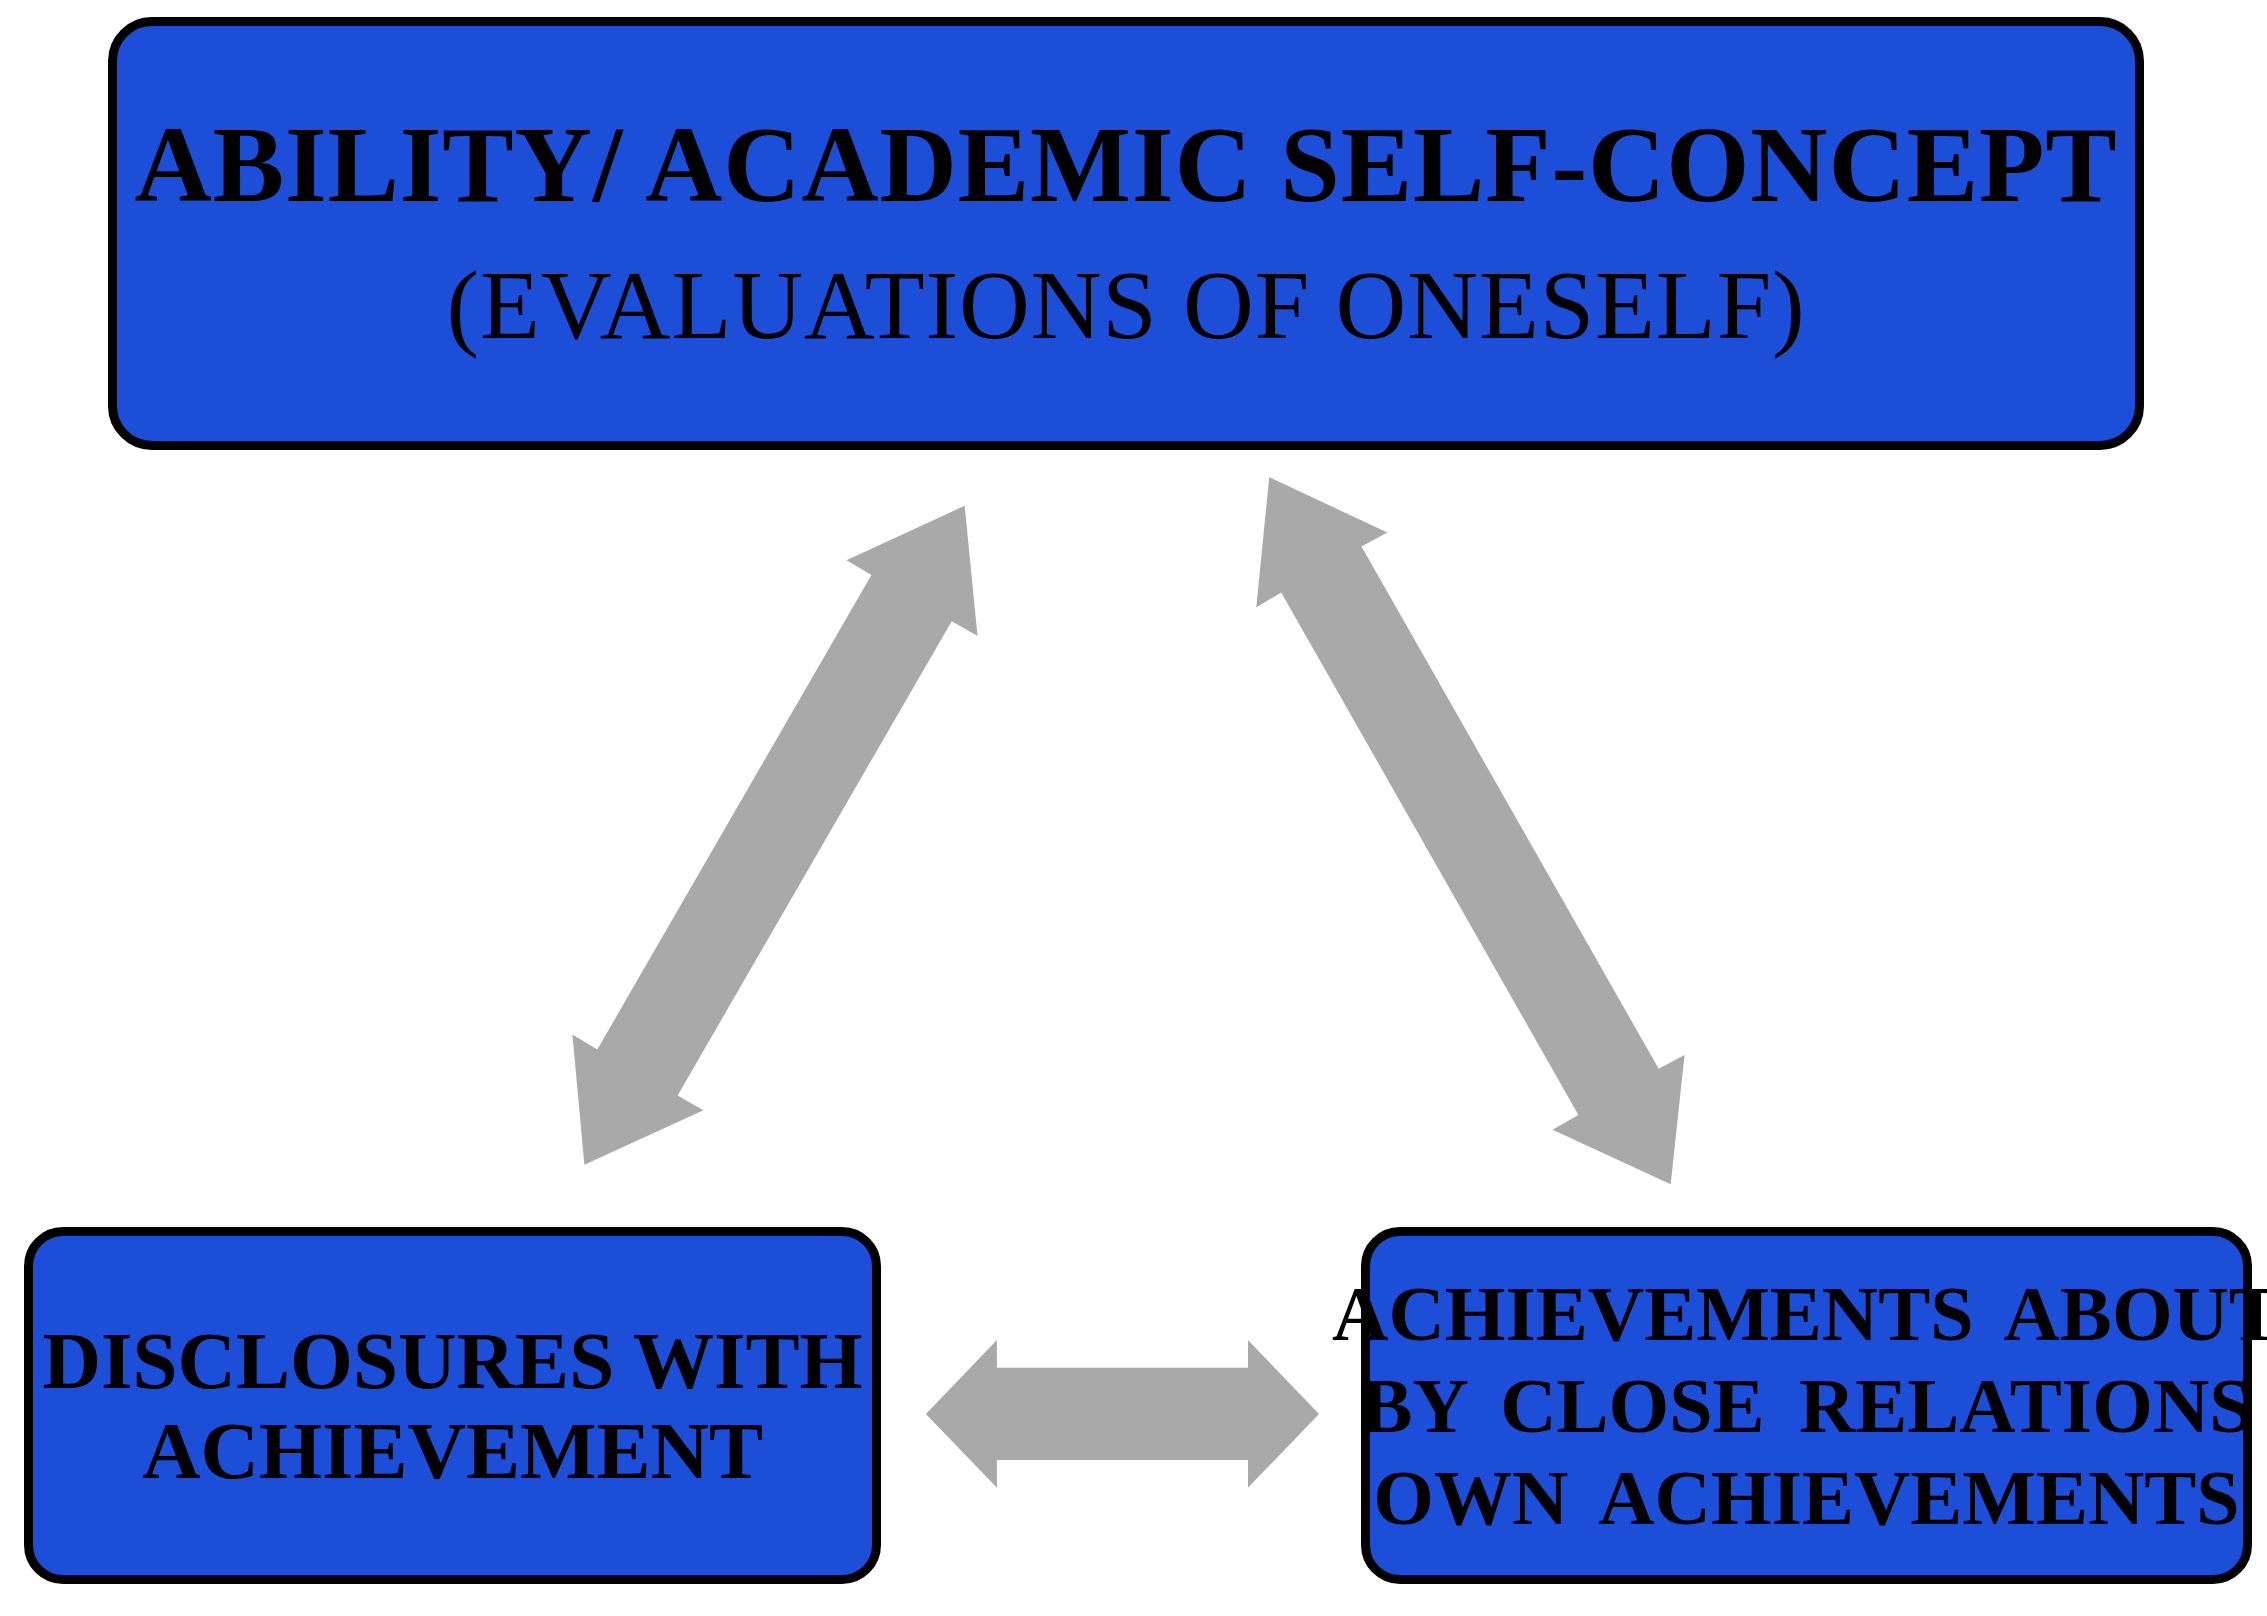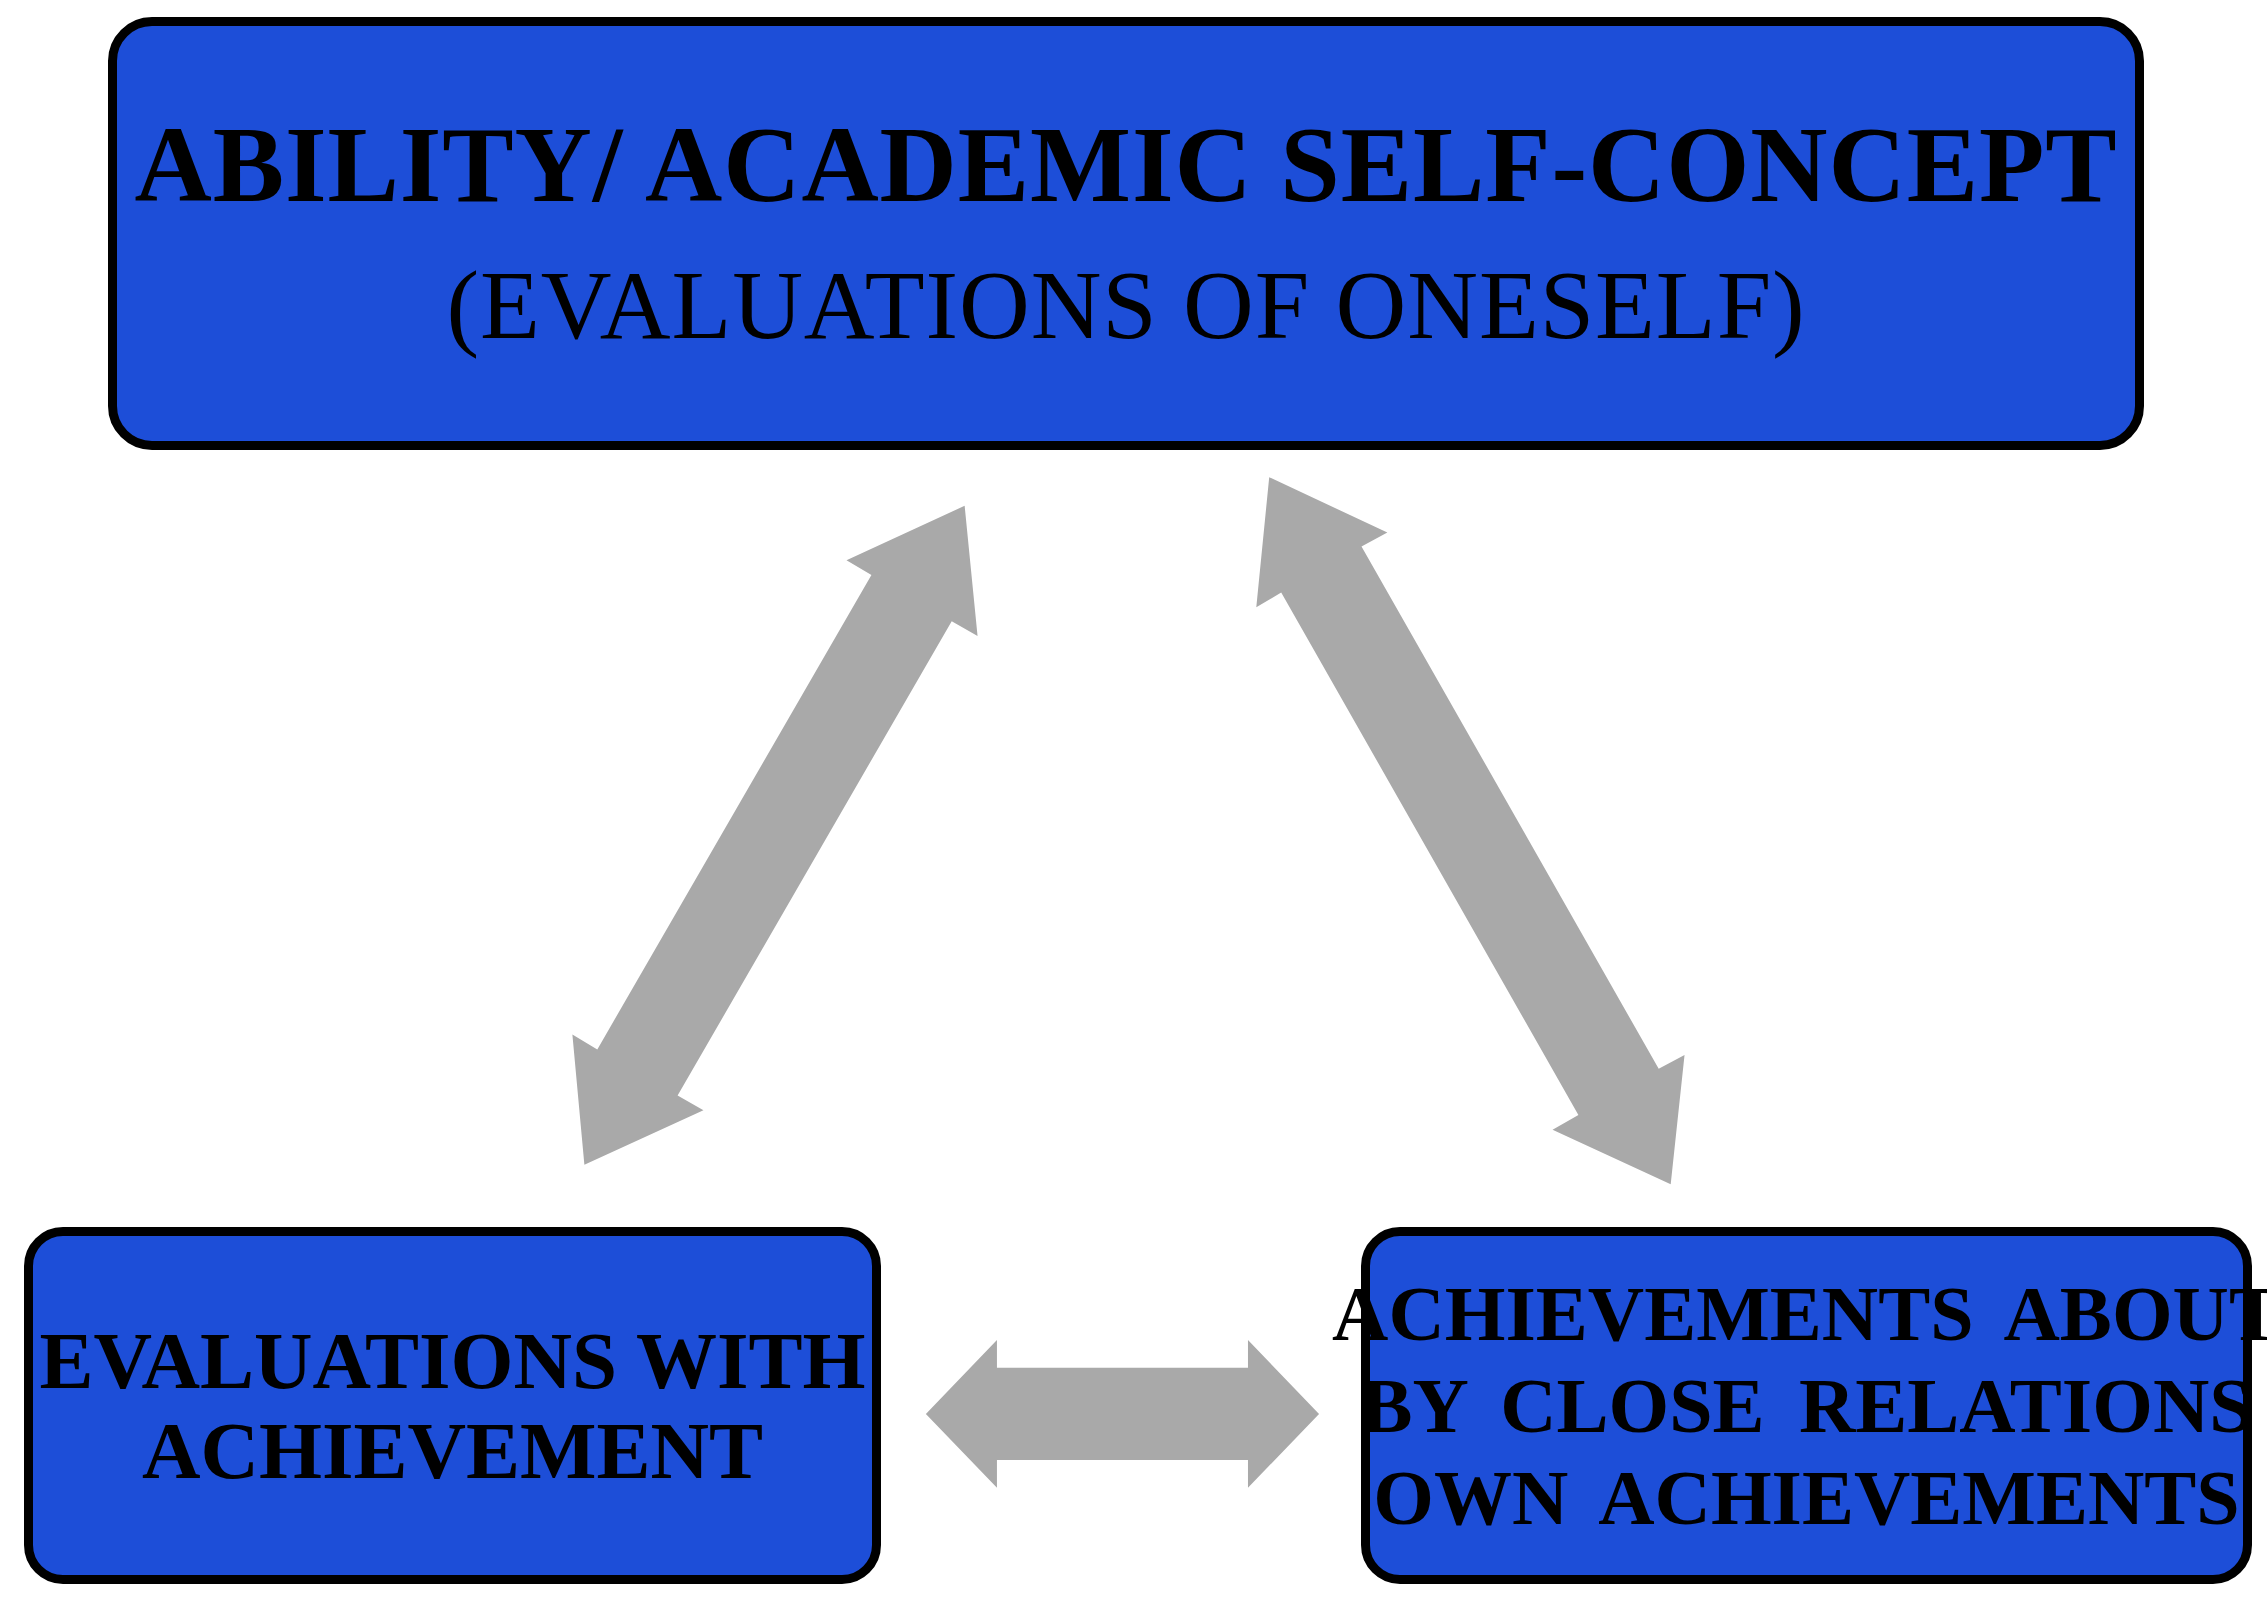--- a/index.html
+++ b/index.html
@@ -93,21 +93,21 @@
     <polygon points="1375,517 1361,658 1388,642 1710,1208 1682,1224 1810,1283 1825,1143 1797,1158 1475,592 1503,577" fill="#a9a9a9"></polygon>
     <polygon points="1003,1532 1080,1612 1080,1582 1352,1582 1352,1612 1429,1532 1352,1452 1352,1482 1080,1482 1080,1452" fill="#a9a9a9"></polygon>
   </svg>
 
   <div class="box box-top">
     <div class="top-line1">ABILITY/ ACADEMIC SELF-CONCEPT</div>
     <div class="top-line2">(EVALUATIONS OF ONESELF)</div>
   </div>
 
   <div class="box box-bl">
-    <div class="small-line">EVALUATIONS WITH</div>
+    <div class="small-line">DISCLOSURES WITH</div>
     <div class="small-line">ACHIEVEMENT</div>
   </div>
 
   <div class="box box-br">
     <div class="small-line">ACHIEVEMENTS ABOUT</div>
     <div class="small-line">BY CLOSE RELATIONS</div>
     <div class="small-line">OWN ACHIEVEMENTS</div>
   </div>
 
 </div>

